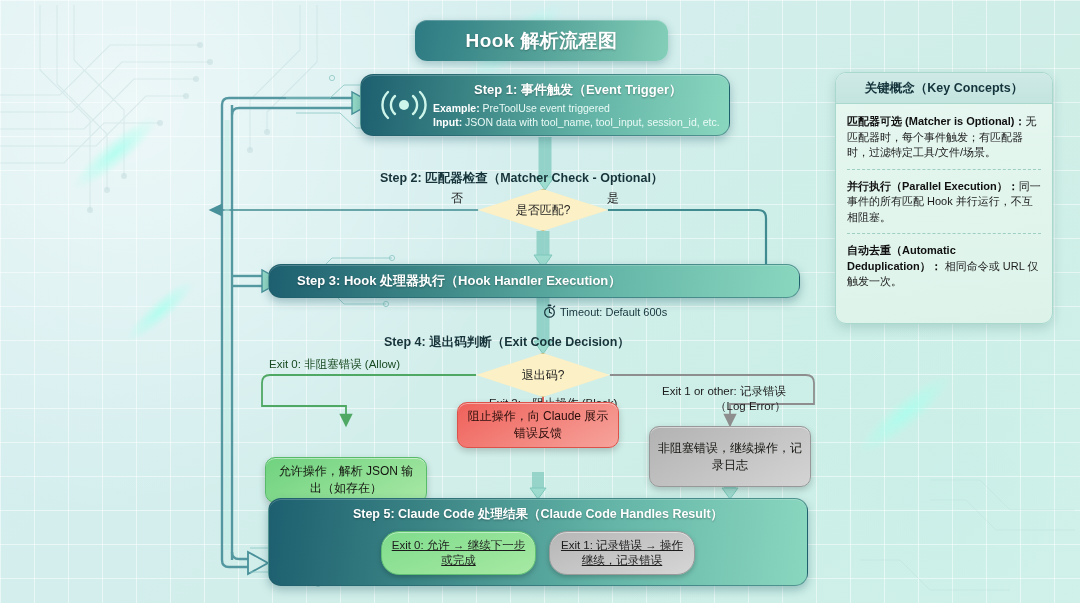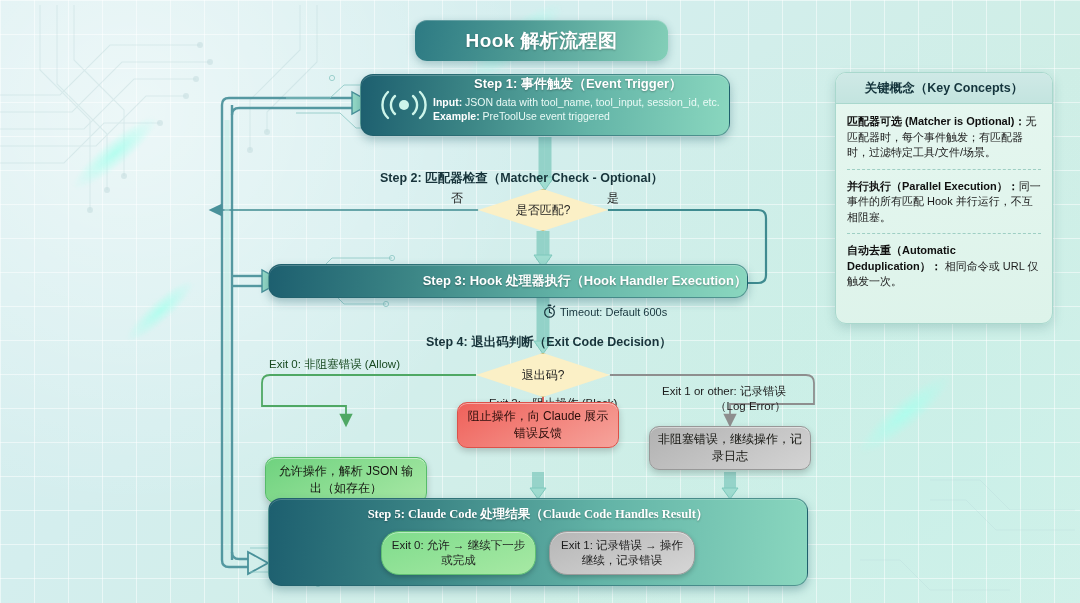--- a/index.html
+++ b/index.html
@@ -58,53 +58,54 @@
   .step-box {
     position: absolute;
     border-radius: 13px;
     background: linear-gradient(95deg, #1d5f6f 0%, #3c8686 30%, #63b4a7 62%, #8ad7bf 100%);
     box-shadow: 0 4px 10px rgba(35,95,105,.35), inset 0 1px 0 rgba(255,255,255,.2);
     border: 1px solid rgba(34,95,105,.55);
     color: #ffffff;
   }
 
   #step1 { left: 360px; top: 74px; width: 370px; height: 62px; }
-  .s1-inner { display: flex; height: 100%; padding: 0 6px 0 14px; }
+  .s1-inner { display: flex; align-items: center; height: 100%; padding: 0 6px 0 14px; }
   .signal-icon { width: 58px; flex: 0 0 58px; display: flex; align-items: center; justify-content: center; }
   .s1-text { flex: 1; }
   .s1-title { font-size: 13px; font-weight: bold; text-align: center; margin-bottom: 3px; text-shadow: 0 1px 2px rgba(0,0,0,.3); }
   .s1-line { font-size: 10.5px; line-height: 13.5px; color: #eafaf6; }
   .s1-line b { color: #ffffff; }
 
   #step3 {
-    left: 268px; top: 264px; width: 480px; height: 34px;
-    display: flex; align-items: center; justify-content: flex-end;
+    left: 268px; top: 264px; width: 532px; height: 34px;
+    display: flex; align-items: center; justify-content: flex-start; padding-left: 28px;
   }
   #step3 .s3-title { font-size: 13px; font-weight: bold; text-shadow: 0 1px 2px rgba(0,0,0,.32); }
 
   #step5 { left: 268px; top: 498px; width: 540px; height: 88px; padding: 7px 10px 0 10px; }
-  .s5-title { text-align: center; font-size: 12.5px; font-weight: bold; margin-bottom: 8px; text-shadow: 0 1px 2px rgba(0,0,0,.32); font-family: Liberation Serif, serif; }
+  .s5-title { text-align: center; font-size: 12.5px; font-weight: bold; margin-bottom: 8px; text-shadow: 0 1px 2px rgba(0,0,0,.32); }
   .s5-row { display: flex; gap: 13px; justify-content: center; align-items: flex-start; }
 
   .s5-chip {
     border-radius: 18px; padding: 6px 8px; text-align: center;
     font-size: 11.5px; line-height: 15px; color: #1d1d1d;
     box-shadow: 0 2px 5px rgba(0,0,0,.22), inset 0 1px 0 rgba(255,255,255,.45);
+    text-decoration: underline;
   }
   .chip-green { width: 155px; background: linear-gradient(160deg, #7fdc8c 0%, #a7e9a4 100%); border: 1px solid #5fbf72; }
   .chip-red   { width: 203px; background: linear-gradient(160deg, #f0685f 0%, #f5a099 100%); border: 1px solid #db564c; color: #2a0f0c; }
   .chip-gray  { width: 146px; background: linear-gradient(160deg, #b6b6b6 0%, #d6d6d6 100%); border: 1px solid #9b9b9b; }
 
   
   .sec-head {
     position: absolute; font-size: 12.5px; font-weight: bold; color: #17333a;
     white-space: nowrap;
   }
   #head2 { left: 380px; top: 170px; }
-  #head4 { left: 426px; top: 334px; }
+  #head4 { left: 384px; top: 334px; }
 
   
   .diamond {
     position: absolute;
     display: flex; align-items: center; justify-content: center;
     background: #fbf0c6;
     border: 1px solid #d9c278;
     filter: drop-shadow(0 2px 4px rgba(120,105,50,.3));
     clip-path: polygon(50% 0%, 100% 50%, 50% 100%, 0% 50%);
     color: #1d1d1d; font-size: 12px; font-weight: normal;
@@ -126,21 +127,21 @@
     position: absolute; border-radius: 10px; text-align: center;
     display: flex; align-items: center; justify-content: center;
     font-size: 12px; line-height: 17px; color: #14140f;
     padding: 0 8px;
     box-shadow: 0 3px 7px rgba(0,0,0,.2), inset 0 1px 0 rgba(255,255,255,.45);
   }
   #out-allow { left: 265px; top: 426px; width: 162px; height: 46px;
     background: linear-gradient(150deg, #6fd27f 0%, #a8e8a5 100%); border: 1px solid #57bb6a; margin-top: 31px; }
   #out-block { left: 457px; top: 402px; width: 162px; height: 46px;
     background: linear-gradient(150deg, #ef615a 0%, #f6a49c 100%); border: 1px solid #dc5149; color: #2a0d0a; padding-left: 8px; }
-  #out-log   { left: 649px; top: 426px; width: 162px; height: 44px;
+  #out-log   { left: 649px; top: 426px; width: 162px; height: 61px;
     background: linear-gradient(150deg, #b2b2b2 0%, #d4d4d4 100%); border: 1px solid #989898; }
 
   
   #panel {
     position: absolute; left: 835px; top: 72px; width: 218px; height: 252px;
     border-radius: 11px; overflow: hidden;
     background: linear-gradient(175deg, #e6f7f0 0%, #ddf3ea 100%);
     border: 1px solid #a9d8cd;
     box-shadow: 0 4px 11px rgba(50,110,110,.22);
   }
@@ -312,24 +313,24 @@
           <circle cx="24" cy="15" r="5" fill="#cdf5ea"></circle>
           <path d="M15 6 A12 12 0 0 0 15 24" stroke="#cdf5ea" stroke-width="2.4" fill="none" stroke-linecap="round"></path>
           <path d="M33 6 A12 12 0 0 1 33 24" stroke="#cdf5ea" stroke-width="2.4" fill="none" stroke-linecap="round"></path>
           <path d="M8 2 A18 18 0 0 0 8 28" stroke="#cdf5ea" stroke-width="2.4" fill="none" stroke-linecap="round"></path>
           <path d="M40 2 A18 18 0 0 1 40 28" stroke="#cdf5ea" stroke-width="2.4" fill="none" stroke-linecap="round"></path>
         </svg>
       </div>
       <div class="s1-text">
         <div class="s1-title">Step 1: 事件触发（Event Trigger）</div>
         <div class="s1-line">
-          <b>Input:</b><span> JSON data with tool_name, tool_input, session_id, etc.</span>
+          <b>Example:</b><span> PreToolUse event triggered</span>
         </div>
         <div class="s1-line">
-          <b>Example:</b><span> PreToolUse event triggered</span>
+          <b>Input:</b><span> JSON data with tool_name, tool_input, session_id, etc.</span>
         </div>
       </div>
     </div>
   </div>
 
   <div class="sec-head" id="head2">Step 2: 匹配器检查（Matcher Check - Optional）</div>
   <div class="edge-label" id="lbl-no">否</div>
   <div class="edge-label" id="lbl-yes">是</div>
   <div class="diamond" id="diamond2">是否匹配?</div>
 

